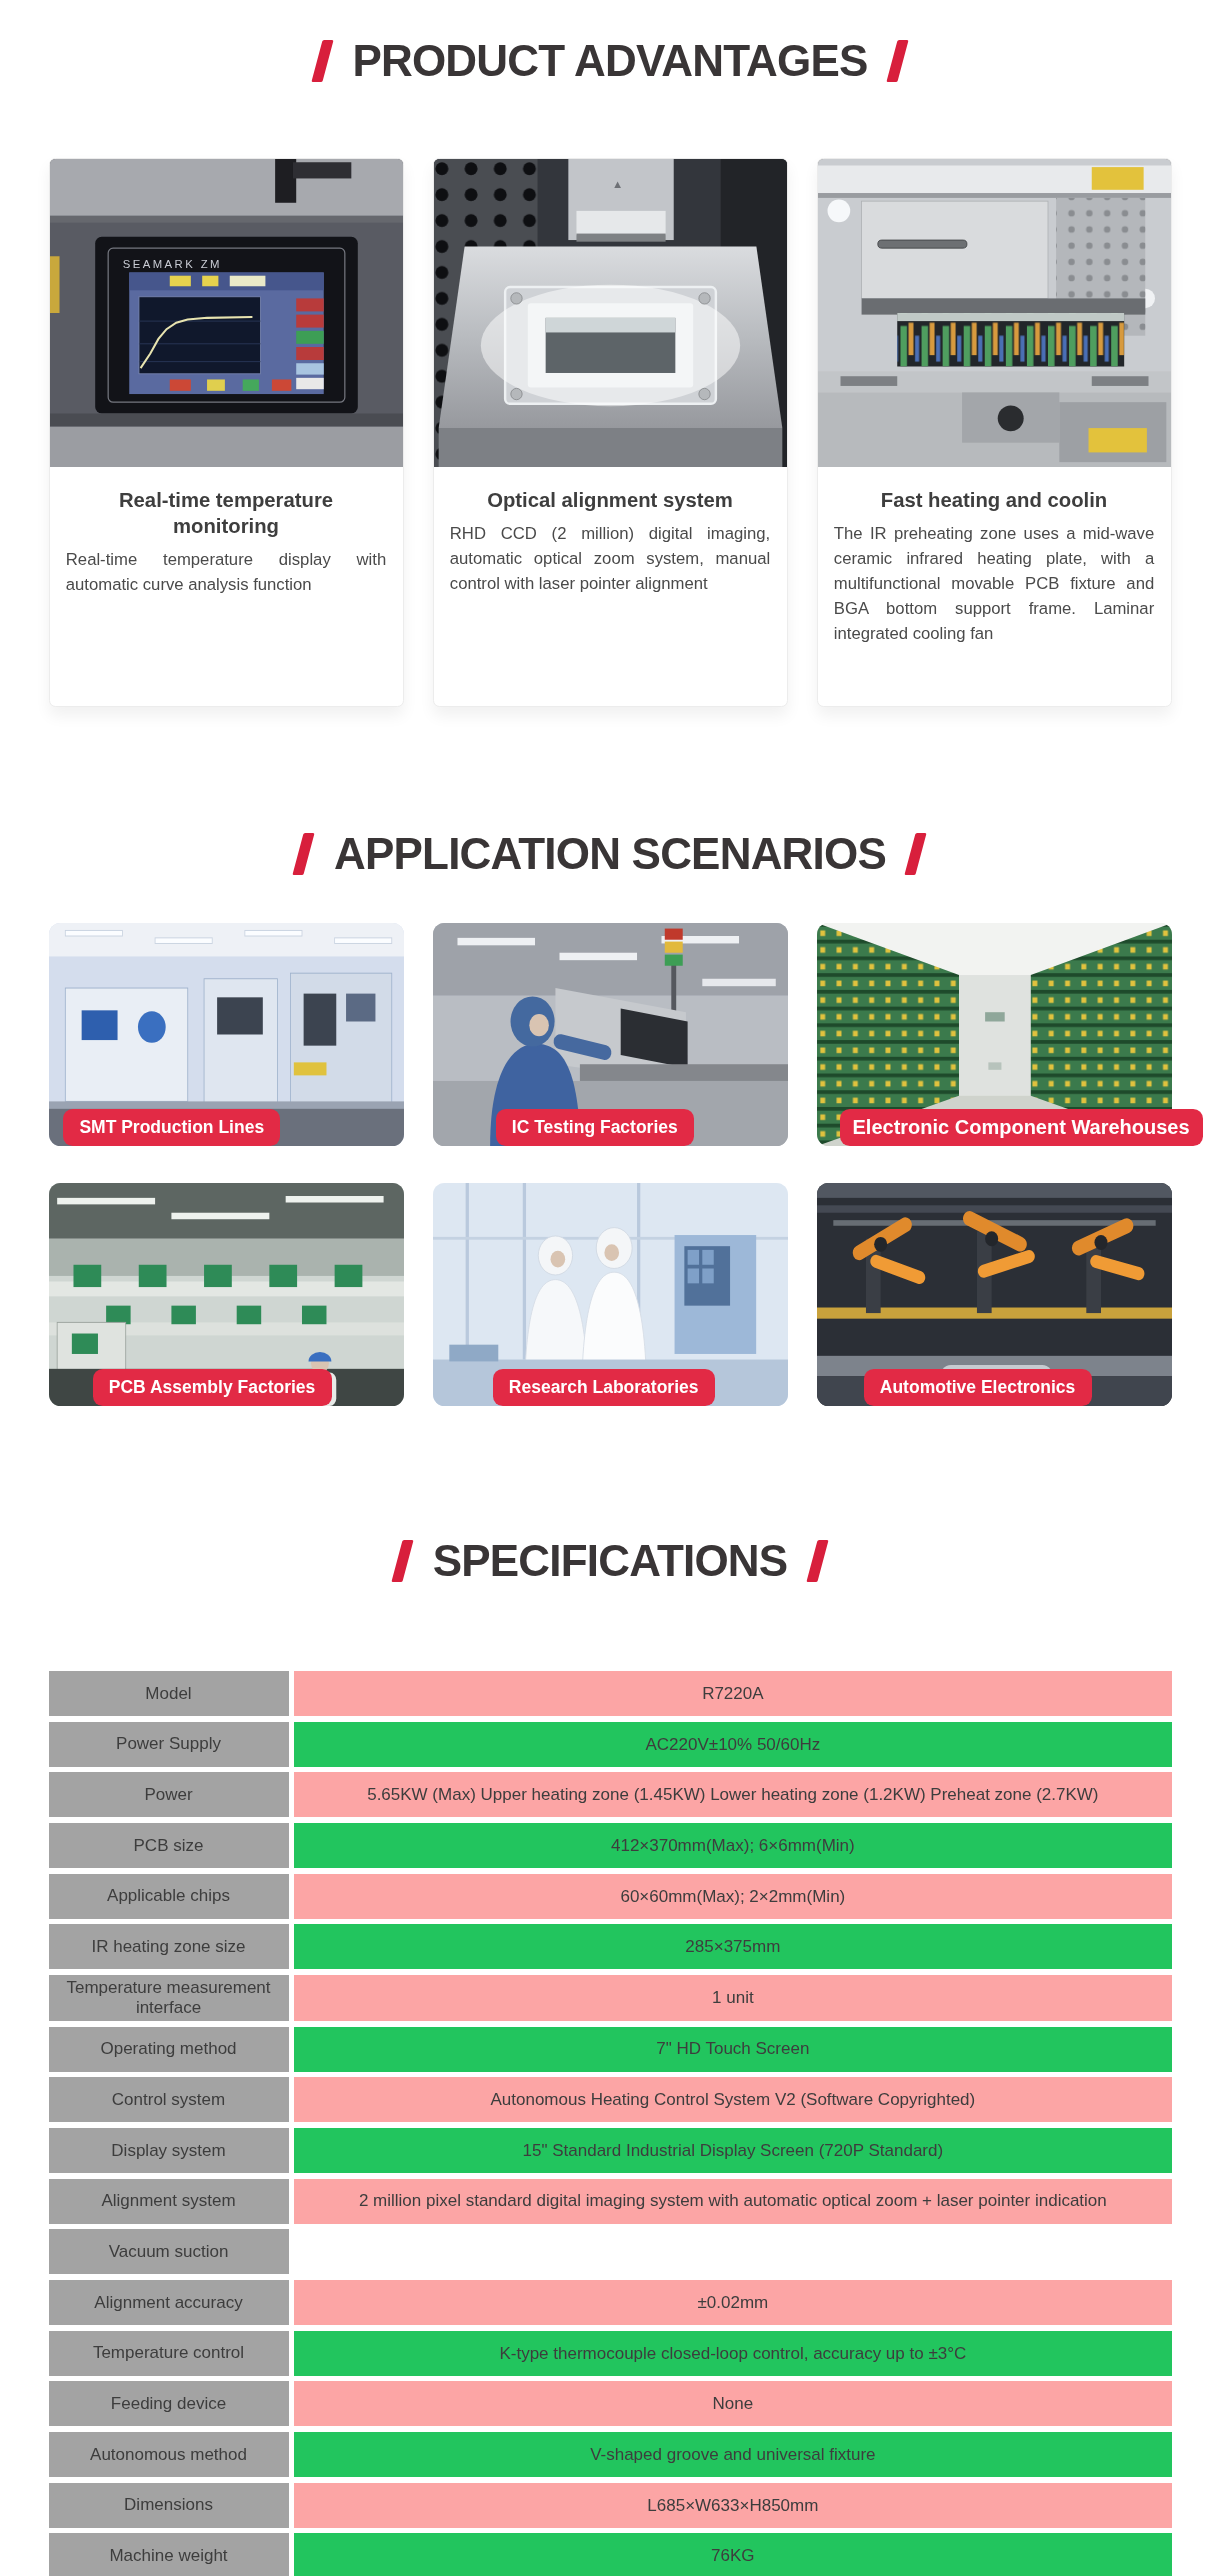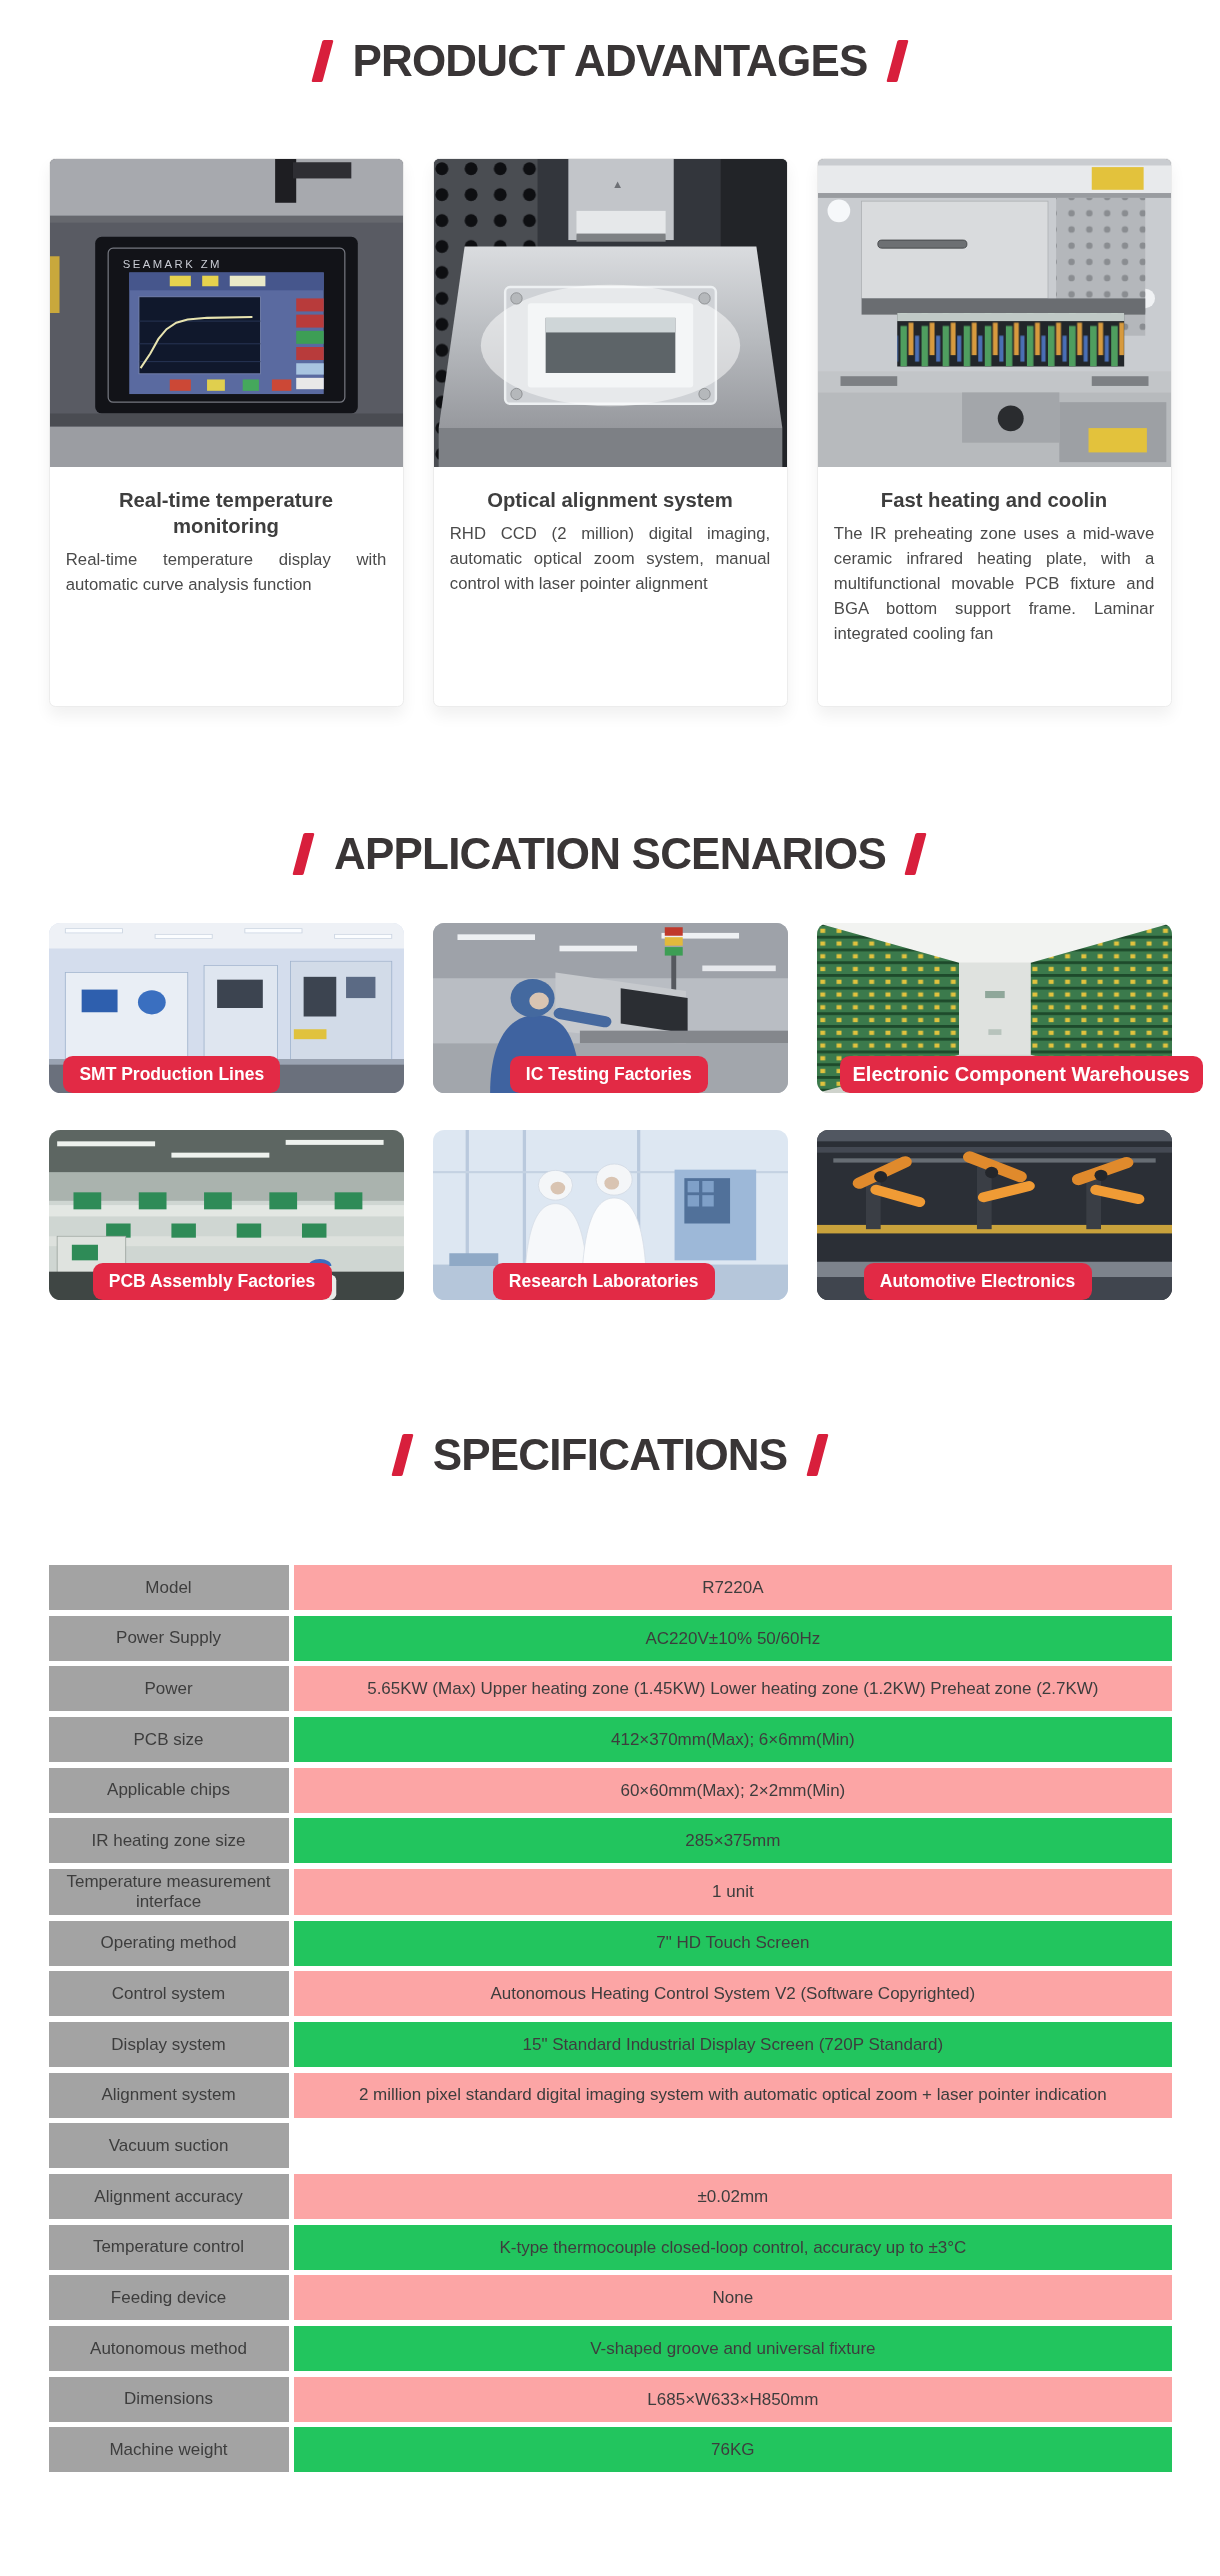--- a/index.html
+++ b/index.html
@@ -18,26 +18,26 @@
   .cards{display:grid;grid-template-columns:repeat(3,1fr);gap:29px;}
   .card{background:#fff;border:0.8px solid #ececec;border-radius:6.5px;box-shadow:0 8.1px 14.6px rgba(0,0,0,.06);overflow:hidden;min-height:547px;}
   .card-img{width:100%;height:308px;overflow:hidden;background:#888;}
   .card-img svg{width:100%;height:100%;display:block;}
   .card-body{padding:19.5px 16.3px 24.4px 16.3px;}
   .card-title{font-size:20.3px;font-weight:bold;color:#3e3e3e;text-align:center;margin:0 0 8.1px 0;line-height:1.3;}
   .card-desc{font-size:16.7px;color:#4a4a4a;line-height:1.5;text-align:justify;margin:0;}
 
   
   .tiles{display:grid;grid-template-columns:repeat(3,1fr);column-gap:29px;row-gap:37px;}
-  .tile{position:relative;height:170px;}
+  .tile{position:relative;height:223px;}
   .tile-art{position:absolute;inset:0;border-radius:11.4px;overflow:hidden;}
   .tile-art svg{width:100%;height:100%;display:block;}
   .pill{position:absolute;bottom:0;height:37px;line-height:37px;padding:0 16.3px;background:#e22a45;border-radius:9.8px;color:#fff;font-size:17.5px;font-weight:bold;white-space:nowrap;}
   .tile:nth-of-type(1) .pill{left:14.6px;}
-  .tile:nth-of-type(2) .pill{left:77px;}
+  .tile:nth-of-type(2) .pill{left:63px;}
   .tile:nth-of-type(3) .pill{left:23px;font-size:20px;padding:0 13px;}
   .tile:nth-of-type(4) .pill{left:44px;}
   .tile:nth-of-type(5) .pill{left:60px;}
   .tile:nth-of-type(6) .pill{left:47px;}
 
   
   .spec-table{margin-bottom:41px;}
   .spec-row{display:grid;grid-template-columns:240px 1fr;column-gap:5.7px;margin-bottom:5.7px;}
   .spec-label{background:#a3a3a3;display:flex;align-items:center;justify-content:center;text-align:center;min-height:45px;font-size:17px;color:#3d3d3d;padding:3.3px 14.6px;box-sizing:border-box;line-height:1.15;}
   .spec-value{display:flex;align-items:center;justify-content:center;text-align:center;min-height:45px;font-size:17px;color:#3d3d3d;padding:3.3px 21px;box-sizing:border-box;line-height:1.25;}

